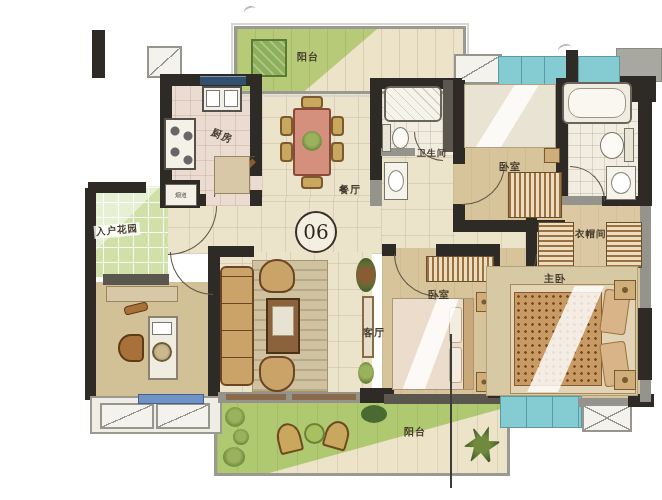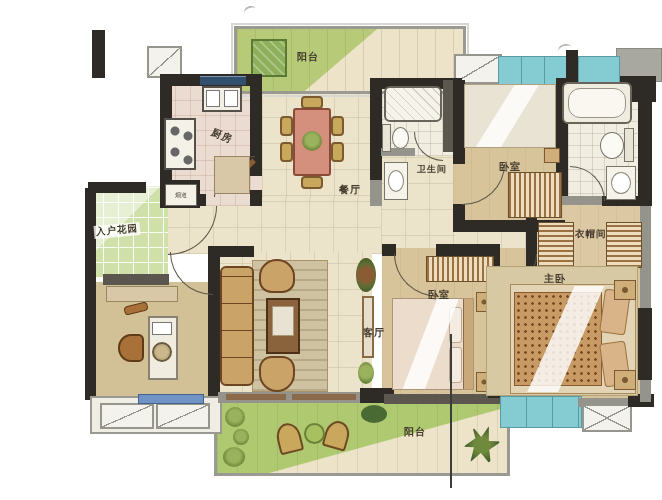--- a/index.html
+++ b/index.html
@@ -201,21 +201,21 @@
   <div class="furn" style="left:152px;top:342px;width:20px;height:20px;border:2px solid #6a5a42;border-radius:50%;background:radial-gradient(circle,#cbb88e 0 45%,#a8905e);"></div>
   <div class="furn" style="left:118px;top:334px;width:26px;height:28px;background:#a9713a;border:2px solid #5e3a16;border-radius:50% 20% 20% 50%;"></div>
   <div class="furn" style="left:124px;top:304px;width:24px;height:9px;background:#a9713a;border:1px solid #5e3a16;border-radius:4px;transform:rotate(-14deg);"></div>
 
   <div class="furn" style="left:384px;top:86px;width:58px;height:36px;background:#f6f3ea;border:2px solid #6a655c;border-radius:6px;
        background-image:repeating-linear-gradient(45deg,transparent 0 6px,rgba(110,100,85,.25) 6px 7px);"></div>
   <div class="furn" style="left:382px;top:124px;width:9px;height:28px;background:#e8e4d8;border:1px solid #7a756a;"></div>
   <div class="furn" style="left:392px;top:127px;width:17px;height:22px;background:#fbfaf4;border:1.5px solid #7a756a;border-radius:50%;"></div>
   <div class="furn" style="left:384px;top:162px;width:24px;height:38px;background:#f6f3ea;border:1.5px solid #7a756a;"></div>
   <div class="furn" style="left:388px;top:170px;width:16px;height:22px;background:#fff;border:1px solid #8a857a;border-radius:50%;"></div>
-  <span class="label" style="left:417px;top:148px;font-size:9px;margin-top:16px;">卫生间</span>
+  <span class="label" style="left:417px;top:148px;font-size:9px;">卫生间</span>
 
   <div class="furn" style="left:464px;top:84px;width:92px;height:64px;background:#e9e3d4;border:1.5px solid #b0a082;">
     <div class="drape" style="left:0;top:0;right:0;bottom:0;"></div>
   </div>
   <div class="furn" style="left:544px;top:148px;width:16px;height:15px;background:#cfae7a;border:1px solid #7a5a30;"></div>
   <div class="hatch" style="left:508px;top:172px;width:52px;height:44px;"></div>
   <span class="label" style="left:499px;top:161px;">卧室</span>
 
   <div class="furn" style="left:562px;top:82px;width:70px;height:42px;background:#f0ece0;border:2px solid #6a655c;border-radius:6px;"></div>
   <div class="furn" style="left:568px;top:88px;width:58px;height:30px;background:#f9f7ef;border:1px solid #9a9488;border-radius:12px;"></div>
@@ -246,19 +246,22 @@
   <div class="furn" style="left:602px;top:342px;width:26px;height:44px;background:#d8b488;border:1px solid #9a7442;border-radius:4px;transform:rotate(-8deg);"></div>
   <div class="drape" style="left:514px;top:286px;width:110px;height:106px;"></div>
   <div class="furn" style="left:614px;top:280px;width:22px;height:20px;background:#cfae7a;border:1px solid #7a5a30;background-image:radial-gradient(circle,#7a5a30 2.5px,transparent 3.5px);"></div>
   <div class="furn" style="left:614px;top:370px;width:22px;height:20px;background:#cfae7a;border:1px solid #7a5a30;background-image:radial-gradient(circle,#7a5a30 2.5px,transparent 3.5px);"></div>
   <span class="label" style="left:544px;top:273px;">主卧</span>
 
   <span class="label" style="left:211px;top:130px;transform:rotate(22deg);">厨房</span>
   <span class="label" style="left:339px;top:184px;">餐厅</span>
   <span class="label" style="left:94px;top:224px;background:rgba(255,255,255,.78);padding:1px 2px;transform:rotate(-5deg);font-size:9.5px;">入户花园</span>
 
+  <div class="badge">
+    <span>06</span>
+  </div>
 
   <div class="abs" style="left:450px;top:334px;width:1.5px;height:154px;background:#3c3c3a;"></div>
 
   <div class="abs" style="left:244px;top:6px;width:12px;height:8px;border-top:2px solid #b9b9b4;border-radius:50%;transform:rotate(-20deg);"></div>
   <div class="abs" style="left:558px;top:44px;width:14px;height:9px;border-top:2px solid #b9b9b4;border-radius:50%;transform:rotate(-15deg);"></div>
 
 </div>
 
 </body></html>

